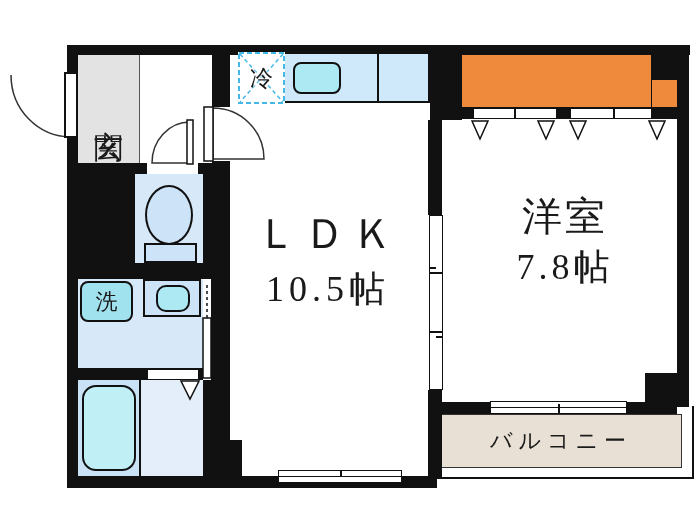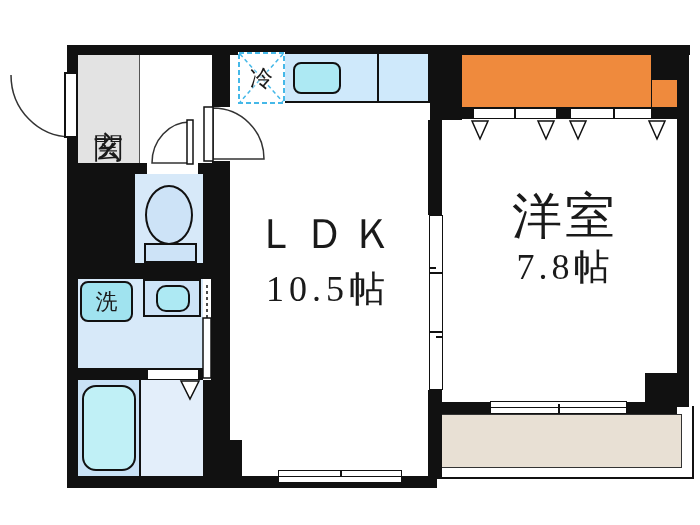--- a/index.html
+++ b/index.html
@@ -144,21 +144,24 @@
   </div>
 
 
   <div class="abs label" style="left:228px;top:212px;width:200px;height:50px;font-size:42px;letter-spacing:6px;align-items:flex-end;">
     <span>ＬＤＫ</span>
   </div>
   <div class="abs label" style="left:228px;top:266px;width:200px;height:46px;font-size:36px;letter-spacing:5px;text-align:right;">
     <span>10.5帖</span>
   </div>
 
-  <div class="abs label" style="left:470px;top:190px;width:190px;height:52px;font-size:50px;letter-spacing:3px;">
+  <div class="abs label" style="left:470px;top:190px;width:190px;height:52px;font-size:40px;letter-spacing:3px;">
     <span>洋室</span>
   </div>
   <div class="abs label" style="left:470px;top:244px;width:190px;height:46px;font-size:36px;letter-spacing:4px;align-items:center;">
     <span>7.8帖</span>
   </div>
 
+  <div class="abs label" style="left:440px;top:424px;width:242px;height:34px;font-size:22px;letter-spacing:6px;">
+    <span>バルコニー</span>
+  </div>
 
 </div>
 
 </body></html>

